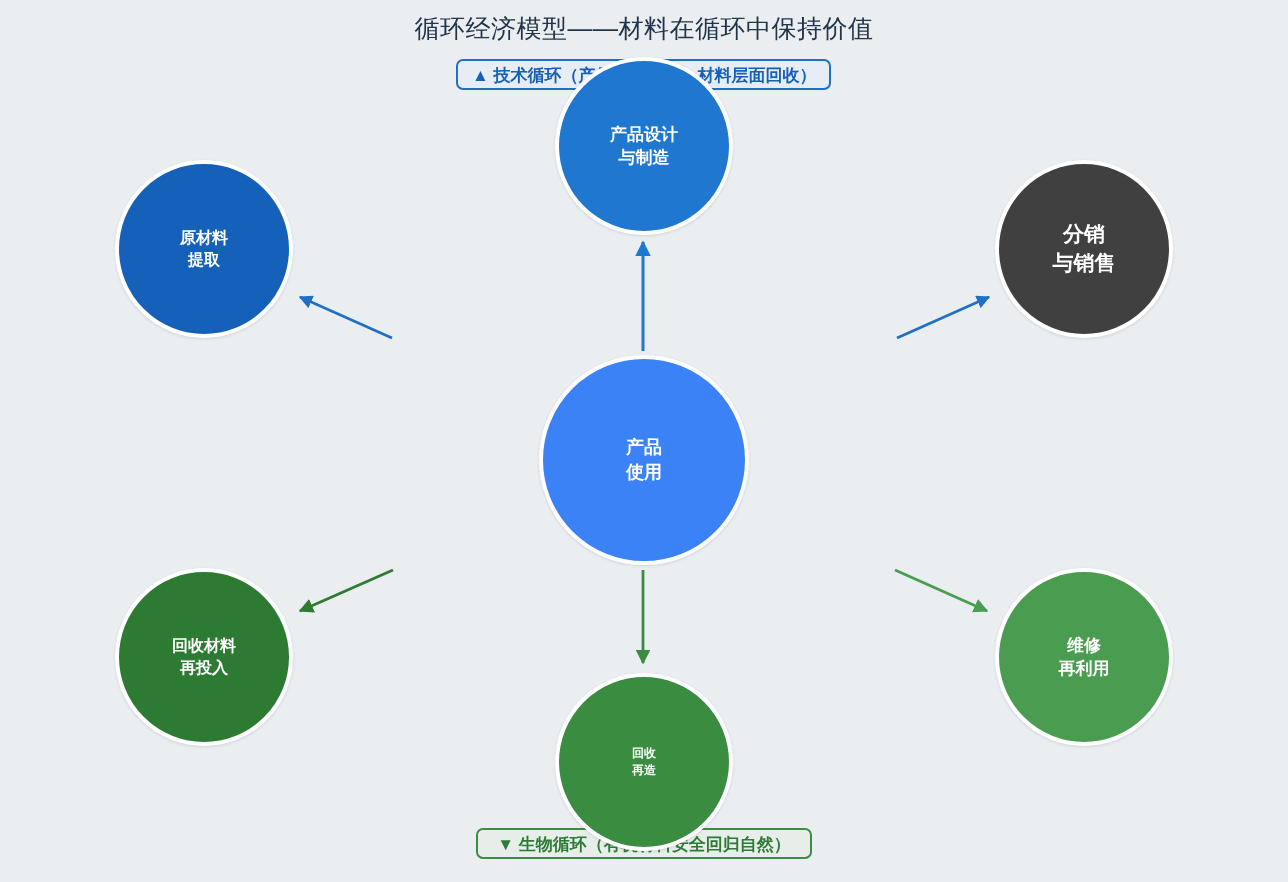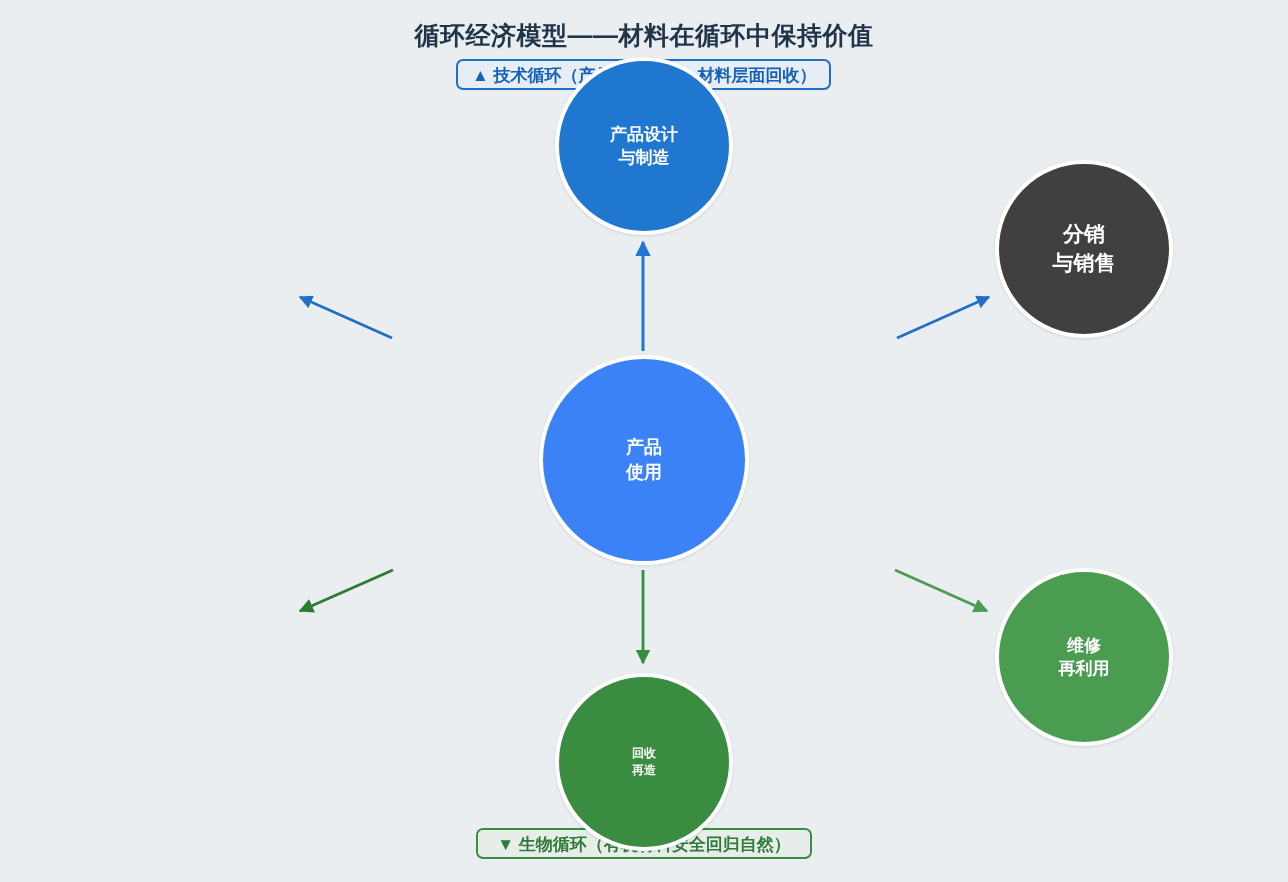--- a/index.html
+++ b/index.html
@@ -22,25 +22,24 @@
   }
 
   
   .title {
     position: absolute;
     top: 12px;
     left: 0;
     width: 1288px;
     text-align: center;
     font-size: 25px;
-    font-weight: bold;
+    font-weight: normal;
     color: #20344a;
     letter-spacing: 0.5px;
     white-space: nowrap;
-    margin-top: 7px;
   }
 
   
   .badge {
     position: absolute;
     box-sizing: border-box;
     height: 31px;
     line-height: 29px;
     padding: 0 14px;
     border-radius: 7px;
@@ -147,31 +146,39 @@
     <line x1="643" y1="570" x2="643" y2="663" stroke="#3a8c40" stroke-width="2.8" marker-end="url(#ah-green-m)"></line>
 
     <line x1="895" y1="570" x2="987" y2="611" stroke="#4a9d50" stroke-width="2.8" marker-end="url(#ah-green-l)"></line>
   </svg>
 
   <div class="node node-design">
     <span class="ln">产品设计</span>
     <span class="ln">与制造</span>
   </div>
 
+  <div class="node node-raw">
+    <span class="ln">原材料</span>
+    <span class="ln">提取</span>
+  </div>
 
   <div class="node node-dist">
     <span class="ln">分销</span>
     <span class="ln">与销售</span>
   </div>
 
   <div class="node node-use">
     <span class="ln">产品</span>
     <span class="ln">使用</span>
   </div>
 
+  <div class="node node-recycled">
+    <span class="ln">回收材料</span>
+    <span class="ln">再投入</span>
+  </div>
 
   <div class="node node-repair">
     <span class="ln">维修</span>
     <span class="ln">再利用</span>
   </div>
 
   <div class="node node-recover">
     <span class="ln">回收</span>
     <span class="ln">再造</span>
   </div>

